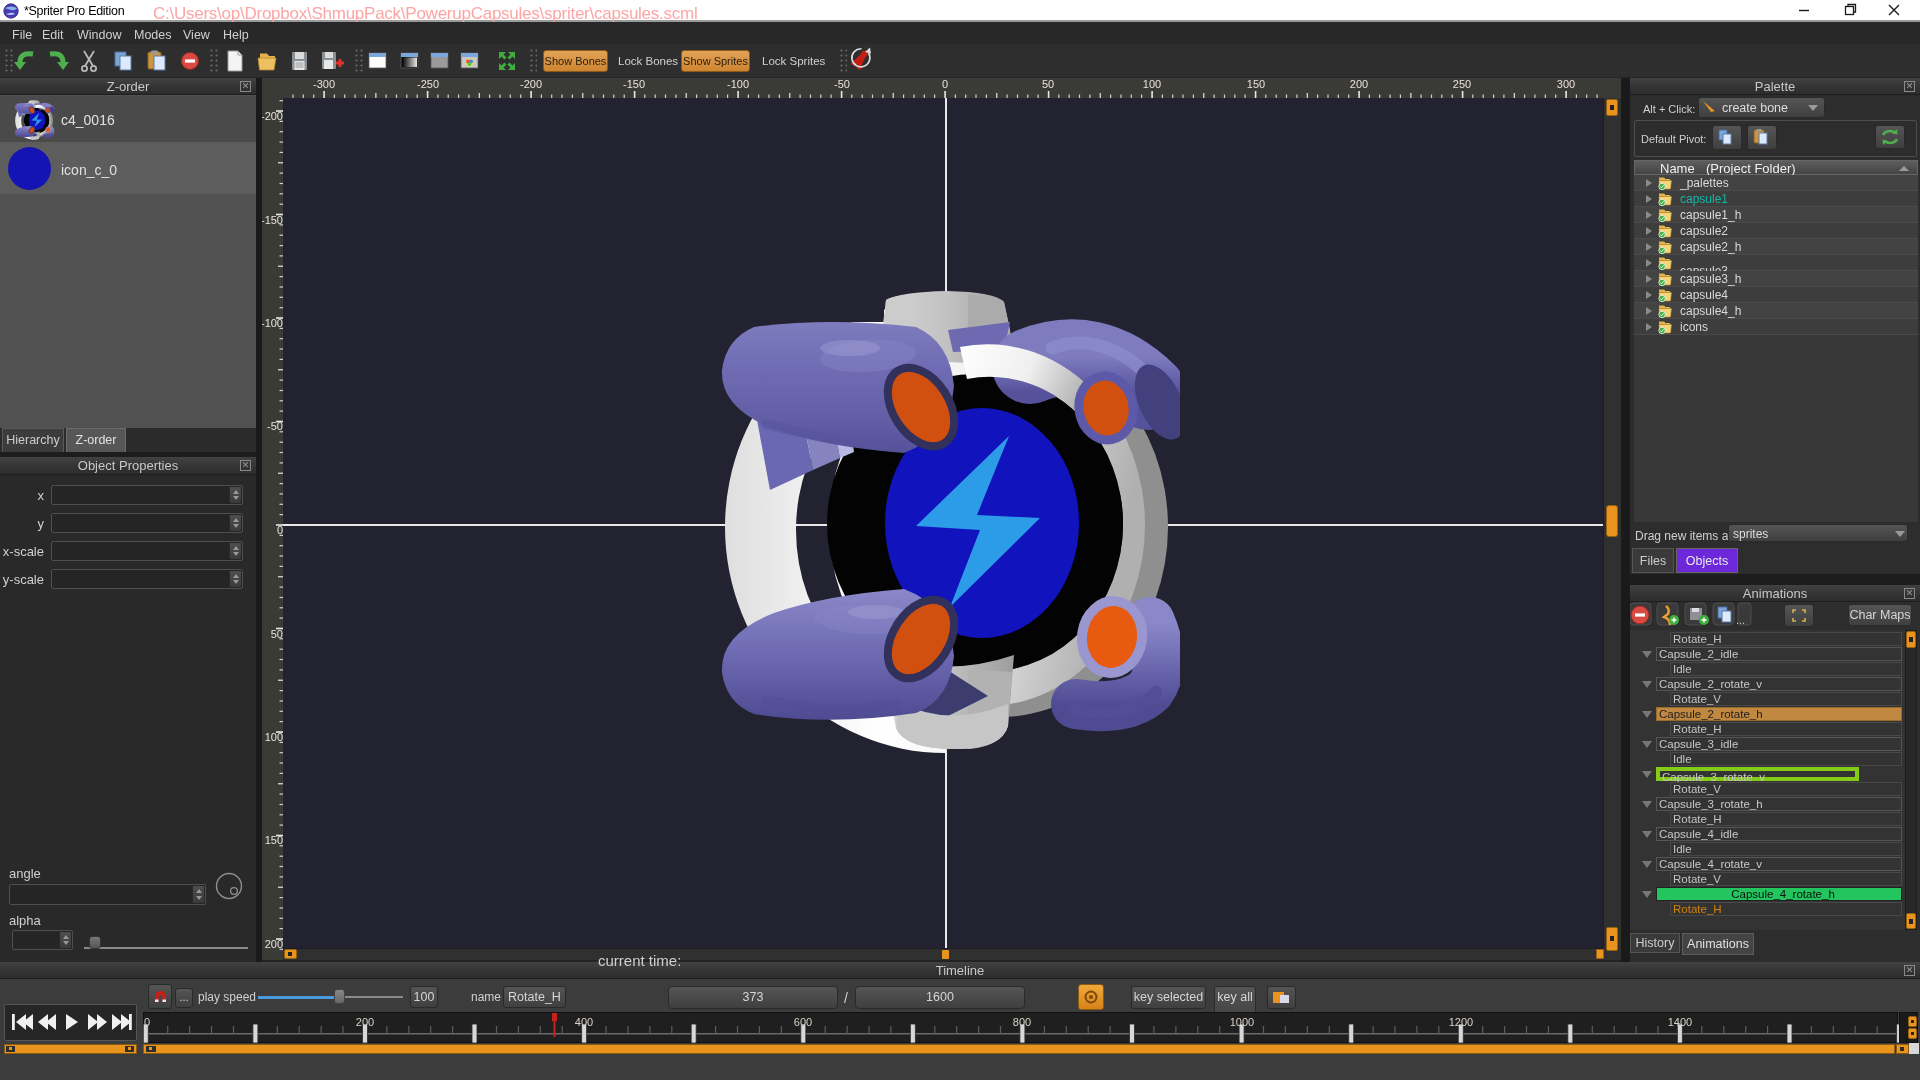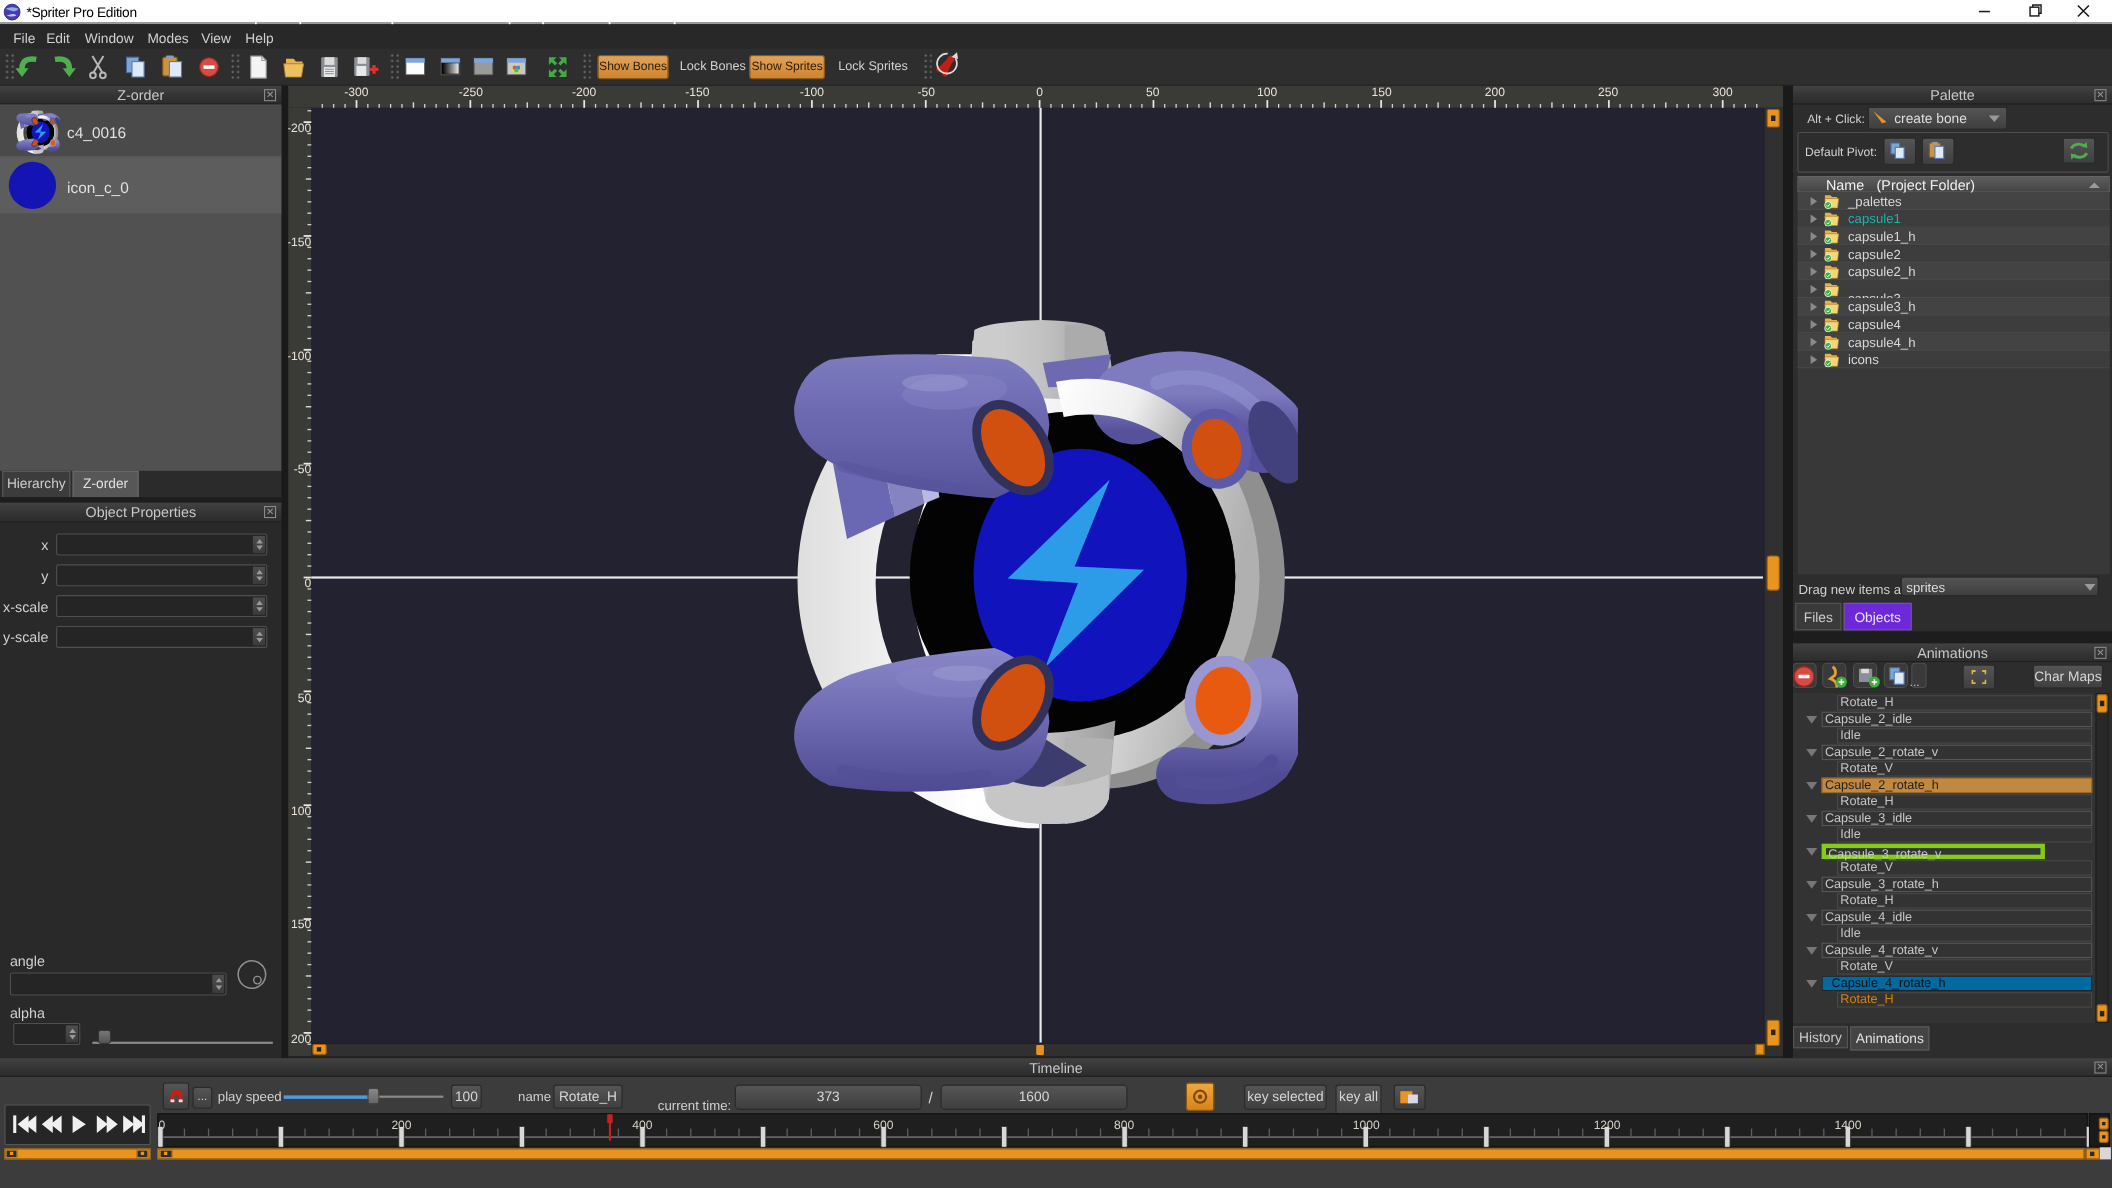--- a/index.html
+++ b/index.html
@@ -22,21 +22,21 @@
 
 <div class="abs" style="left:0;top:0;width:1920px;height:20px;background:#fff;"></div>
 <div class="abs" style="left:0;top:20px;width:1920px;height:2px;background:#9a9a9a;"></div>
 <svg class="abs" style="left:2px;top:2px" width="18" height="18" viewBox="0 0 18 18">
  <circle cx="9" cy="9" r="7.2" fill="#4a3ab8"></circle>
  <path d="M3 6 Q9 3 15 6 Q13 9 9 8 Q5 7 3 6Z" fill="#8ab4e8"></path>
  <path d="M4 12 Q8 14 13 12 Q11 10 8 11Z" fill="#b8d0f0"></path>
  <circle cx="9" cy="9" r="7.2" fill="none" stroke="#2a2a6a" stroke-width="0.8"></circle>
 </svg>
 <div class="abs" style="left:24px;top:4px;color:#000;font-size:12.5px;letter-spacing:-0.3px;">*Spriter Pro Edition</div>
-<div class="abs" style="left:153px;top:4px;color:#ffffff;font-size:17px;letter-spacing:-0.25px;">C:\Users\op\Dropbox\ShmupPack\PowerupCapsules\spriter\capsules.scml</div>
+<div class="abs" style="left:153px;top:4px;color:#fca5a5;font-size:17px;letter-spacing:-0.25px;">C:\Users\op\Dropbox\ShmupPack\PowerupCapsules\spriter\capsules.scml</div>
 <svg class="abs" style="left:1790px;top:0" width="130" height="20" viewBox="0 0 130 20">
  <path d="M9 10.5 H19" stroke="#1a1a1a" stroke-width="1.4"></path>
  <rect x="55.5" y="6.5" width="8" height="8" fill="none" stroke="#1a1a1a" stroke-width="1.3"></rect>
  <path d="M58 6.5 V4.5 H65.5 V12 H63.5" fill="none" stroke="#1a1a1a" stroke-width="1.3"></path>
  <path d="M99 5 L109 15 M109 5 L99 15" stroke="#1a1a1a" stroke-width="1.4"></path>
 </svg>
 
 <div class="abs" style="left:0;top:22px;width:1920px;height:22px;background:#282828;"></div>
 <div class="abs lbl" style="left:12px;top:28px;font-size:12.5px;">File</div>
 <div class="abs lbl" style="left:42px;top:28px;font-size:12.5px;">Edit</div>
@@ -784,21 +784,21 @@
 <div class="abs" style="left:1642px;top:801px;border-left:5.5px solid transparent;border-right:5.5px solid transparent;border-top:7px solid #777;"></div>
 <div class="abs" style="left:1656px;top:797px;width:246px;height:14px;border:1px solid #565656;color:#c8c8c8;font-size:11.5px;line-height:13px;padding-left:2px;">Capsule_3_rotate_h</div>
 <div class="abs" style="left:1670px;top:812px;width:232px;height:14px;border:1px solid #484848;color:#c4c4c4;font-size:11.5px;line-height:13px;padding-left:2px;">Rotate_H</div>
 <div class="abs" style="left:1642px;top:831px;border-left:5.5px solid transparent;border-right:5.5px solid transparent;border-top:7px solid #777;"></div>
 <div class="abs" style="left:1656px;top:827px;width:246px;height:14px;border:1px solid #565656;color:#c8c8c8;font-size:11.5px;line-height:13px;padding-left:2px;">Capsule_4_idle</div>
 <div class="abs" style="left:1670px;top:842px;width:232px;height:14px;border:1px solid #484848;color:#c4c4c4;font-size:11.5px;line-height:13px;padding-left:2px;">Idle</div>
 <div class="abs" style="left:1642px;top:861px;border-left:5.5px solid transparent;border-right:5.5px solid transparent;border-top:7px solid #777;"></div>
 <div class="abs" style="left:1656px;top:857px;width:246px;height:14px;border:1px solid #565656;color:#c8c8c8;font-size:11.5px;line-height:13px;padding-left:2px;">Capsule_4_rotate_v</div>
 <div class="abs" style="left:1670px;top:872px;width:232px;height:14px;border:1px solid #484848;color:#c4c4c4;font-size:11.5px;line-height:13px;padding-left:2px;">Rotate_V</div>
 <div class="abs" style="left:1642px;top:891px;border-left:5.5px solid transparent;border-right:5.5px solid transparent;border-top:7px solid #777;"></div>
-<div class="abs" style="left:1656px;top:887px;width:246px;height:14px;background:#0369a1;border:1px solid #222;color:#111;font-size:11.5px;line-height:13px;padding-left:8px;">Capsule_4_rotate_h</div>
+<div class="abs" style="left:1656px;top:887px;width:246px;height:14px;background:#22c55e;border:1px solid #222;color:#111;font-size:11.5px;line-height:13px;padding-left:8px;text-align:center;">Capsule_4_rotate_h</div>
 <div class="abs" style="left:1670px;top:902px;width:232px;height:14px;border:1px solid #484848;color:#d2820a;font-size:11.5px;line-height:13px;padding-left:2px;">Rotate_H</div>
 <div class="abs" style="left:1905px;top:630px;width:12px;height:300px;background:#282828;border:1px solid #1e1e1e;"></div>
 <div class="abs" style="left:1906px;top:631px;width:10px;height:17px;background:#e8941e;border:1px solid #9a6210;border-radius:2px;"></div>
 <div class="abs" style="left:1909px;top:637px;width:4px;height:5px;background:#222;"></div>
 <div class="abs" style="left:1906px;top:913px;width:10px;height:16px;background:#e8941e;border:1px solid #9a6210;border-radius:2px;"></div>
 <div class="abs" style="left:1909px;top:919px;width:4px;height:5px;background:#222;"></div>
 <div class="abs" style="left:1630px;top:933px;width:50px;height:20px;background:#3a3a3a;border:1px solid #555;color:#ccc;font-size:12.5px;text-align:center;line-height:19px;">History</div>
 <div class="abs" style="left:1682px;top:933px;width:72px;height:22px;background:#444;border:1px solid #5c5c5c;color:#e0e0e0;font-size:12.5px;text-align:center;line-height:21px;">Animations</div>
 </div>
 
@@ -833,21 +833,21 @@
         <rect x="10.5" y="11.5" width="3.5" height="2.5" fill="#e8e8e8"></rect>
       </svg>
 <div class="abs btn" style="left:175px;top:988px;width:18px;height:20px;font-size:11px;line-height:16px;">...</div>
 <div class="abs lbl" style="left:198px;top:990px;font-size:12px;">play speed</div>
 <div class="abs" style="left:258px;top:996px;width:145px;height:2px;background:#8a8a8a;"></div>
 <div class="abs" style="left:258px;top:995.5px;width:78px;height:3px;background:#4a9ae0;"></div>
 <div class="abs" style="left:334px;top:989px;width:11px;height:15px;background:linear-gradient(#888,#666);border:1px solid #444;border-radius:3px;"></div>
 <div class="abs btn" style="left:410px;top:986px;width:28px;height:22px;font-size:12.5px;line-height:20px;">100</div>
 <div class="abs lbl" style="left:471px;top:990px;font-size:12px;">name</div>
 <div class="abs btn" style="left:503px;top:986px;width:63px;height:22px;font-size:12.5px;line-height:20px;">Rotate_H</div>
-<div class="abs lbl" style="left:598px;top:998px;font-size:12px;">current time:</div>
+<div class="abs lbl" style="left:598px;top:952px;font-size:15px;">current time:</div>
 <div class="abs btn" style="left:668px;top:986px;width:170px;height:23px;font-size:12.5px;line-height:21px;border-radius:4px;">373</div>
 <div class="abs lbl" style="left:844px;top:990px;font-size:14px;">/</div>
 <div class="abs btn" style="left:855px;top:986px;width:170px;height:23px;font-size:12.5px;line-height:21px;border-radius:4px;">1600</div>
 <div class="abs" style="left:1078px;top:984px;width:26px;height:26px;background:linear-gradient(#f0a83a,#d8821a);border:1px solid #8a5a10;border-radius:3px;"></div>
 <svg class="abs" style="left:1083px;top:989px" width="16" height="16" viewBox="0 0 16 16">
         <circle cx="8" cy="8" r="5.5" fill="none" stroke="#7a4a0a" stroke-width="2"></circle>
         <circle cx="8" cy="8" r="2" fill="#7a4a0a"></circle>
       </svg>
 <div class="abs btn" style="left:1131px;top:986px;width:75px;height:23px;font-size:12.5px;line-height:21px;">key selected</div>
 <div class="abs btn" style="left:1214px;top:986px;width:42px;height:41px;font-size:12.5px;line-height:21px;">key all</div>

